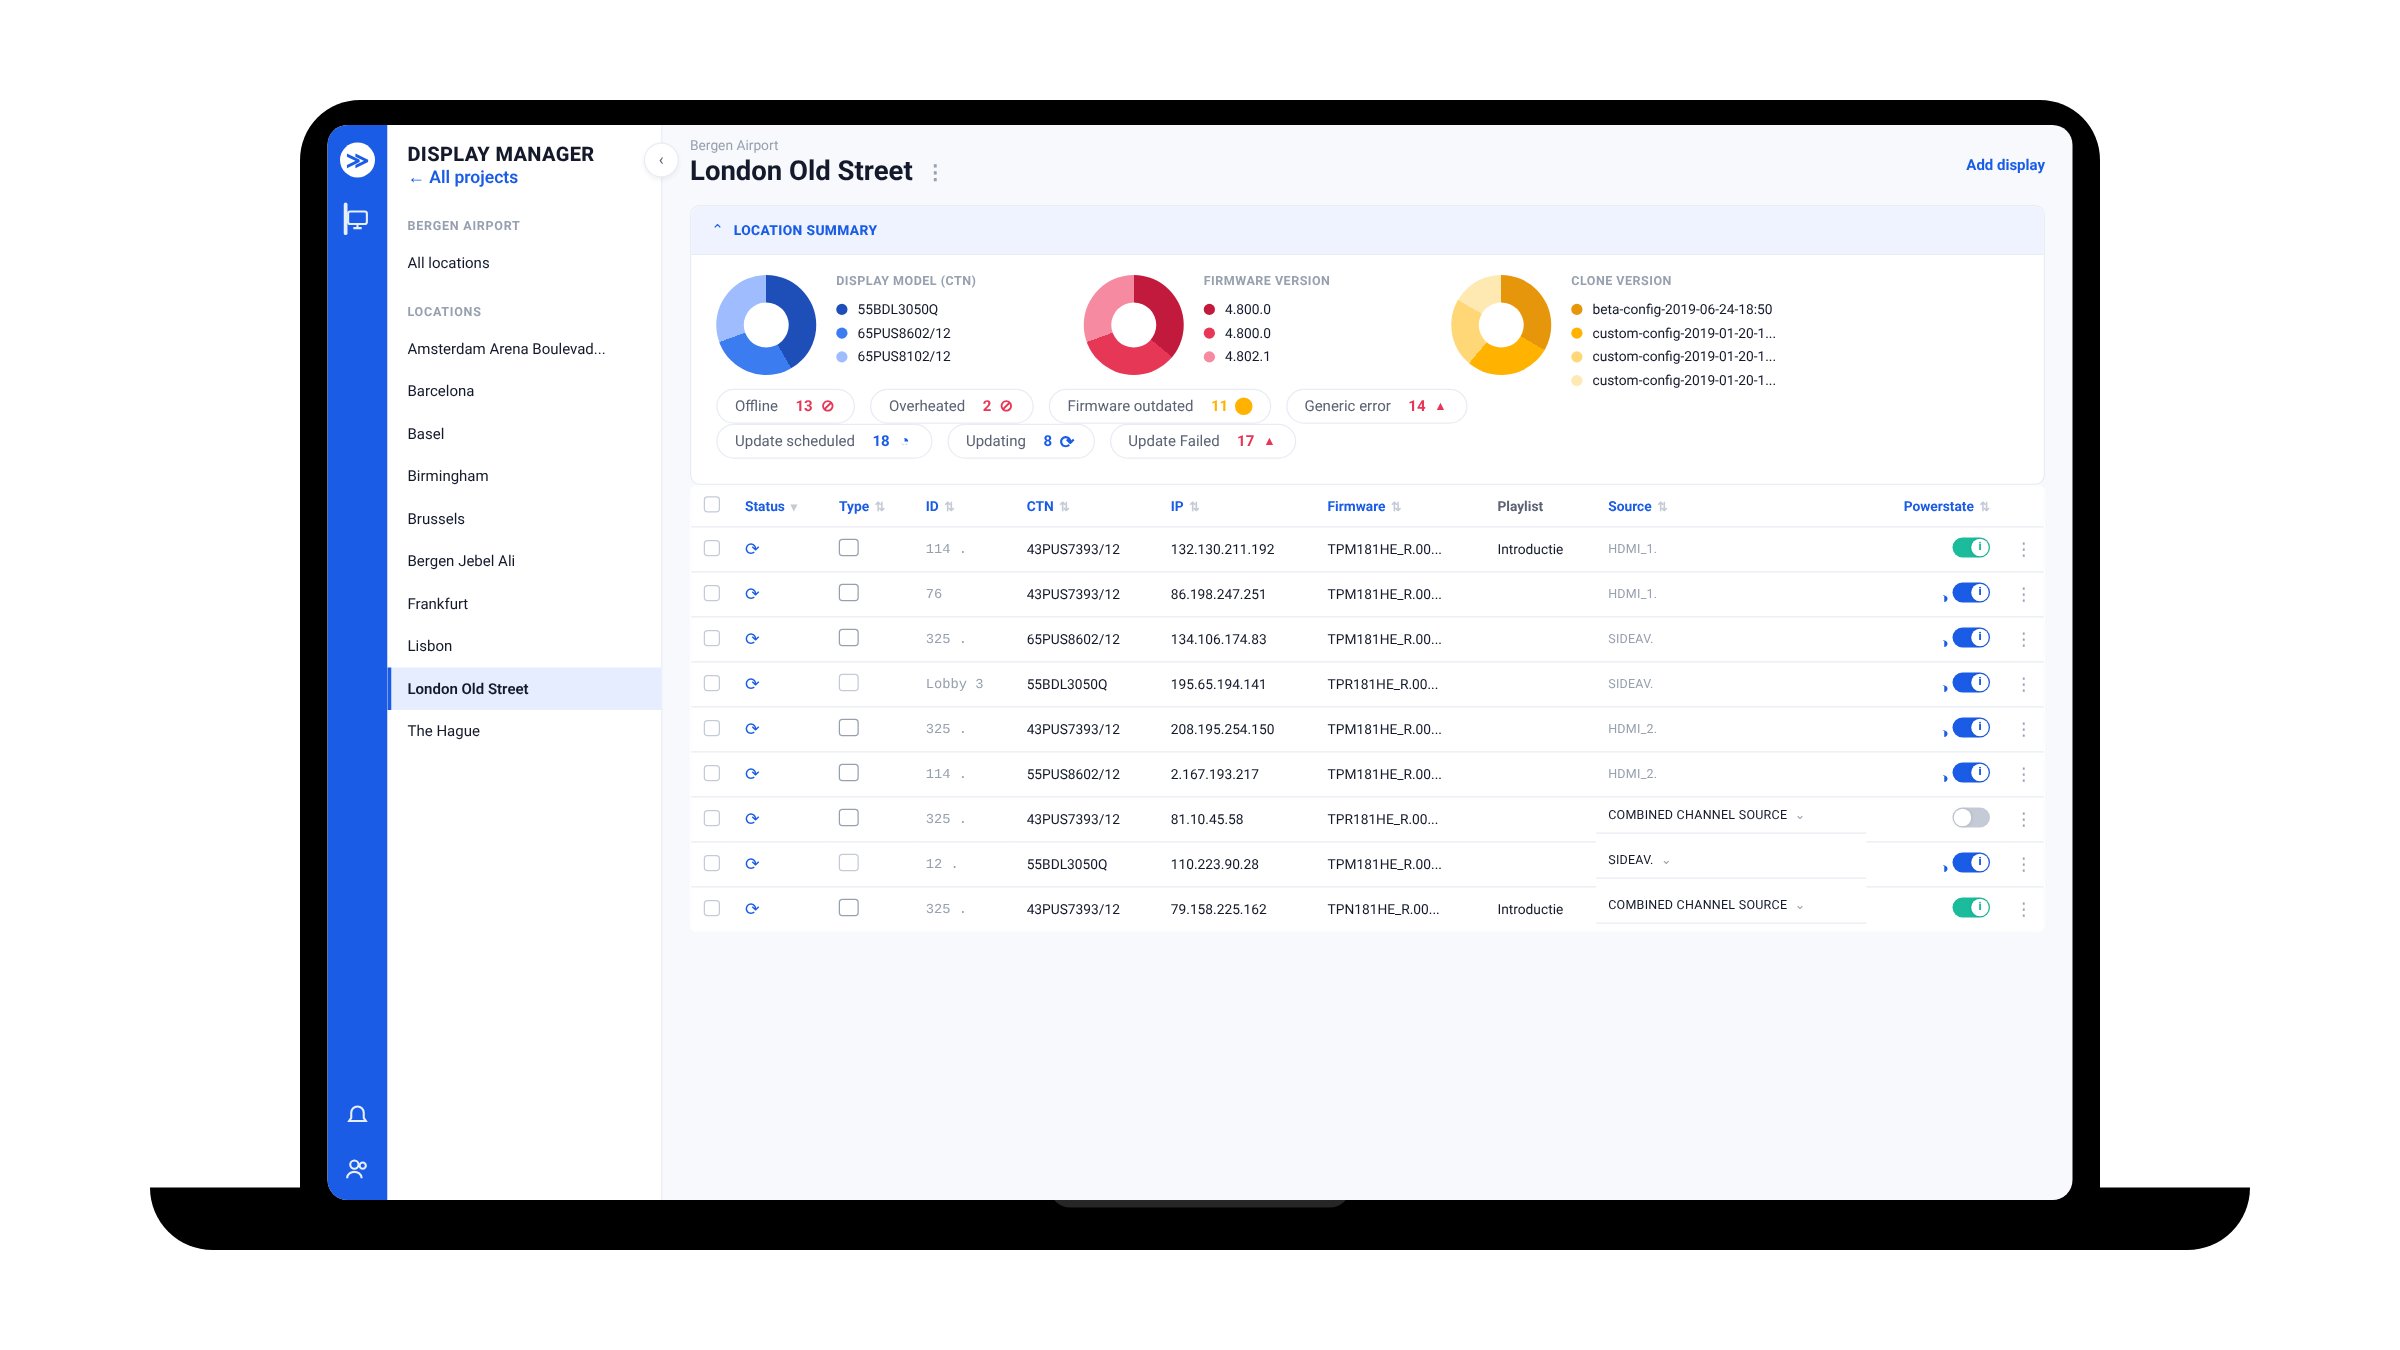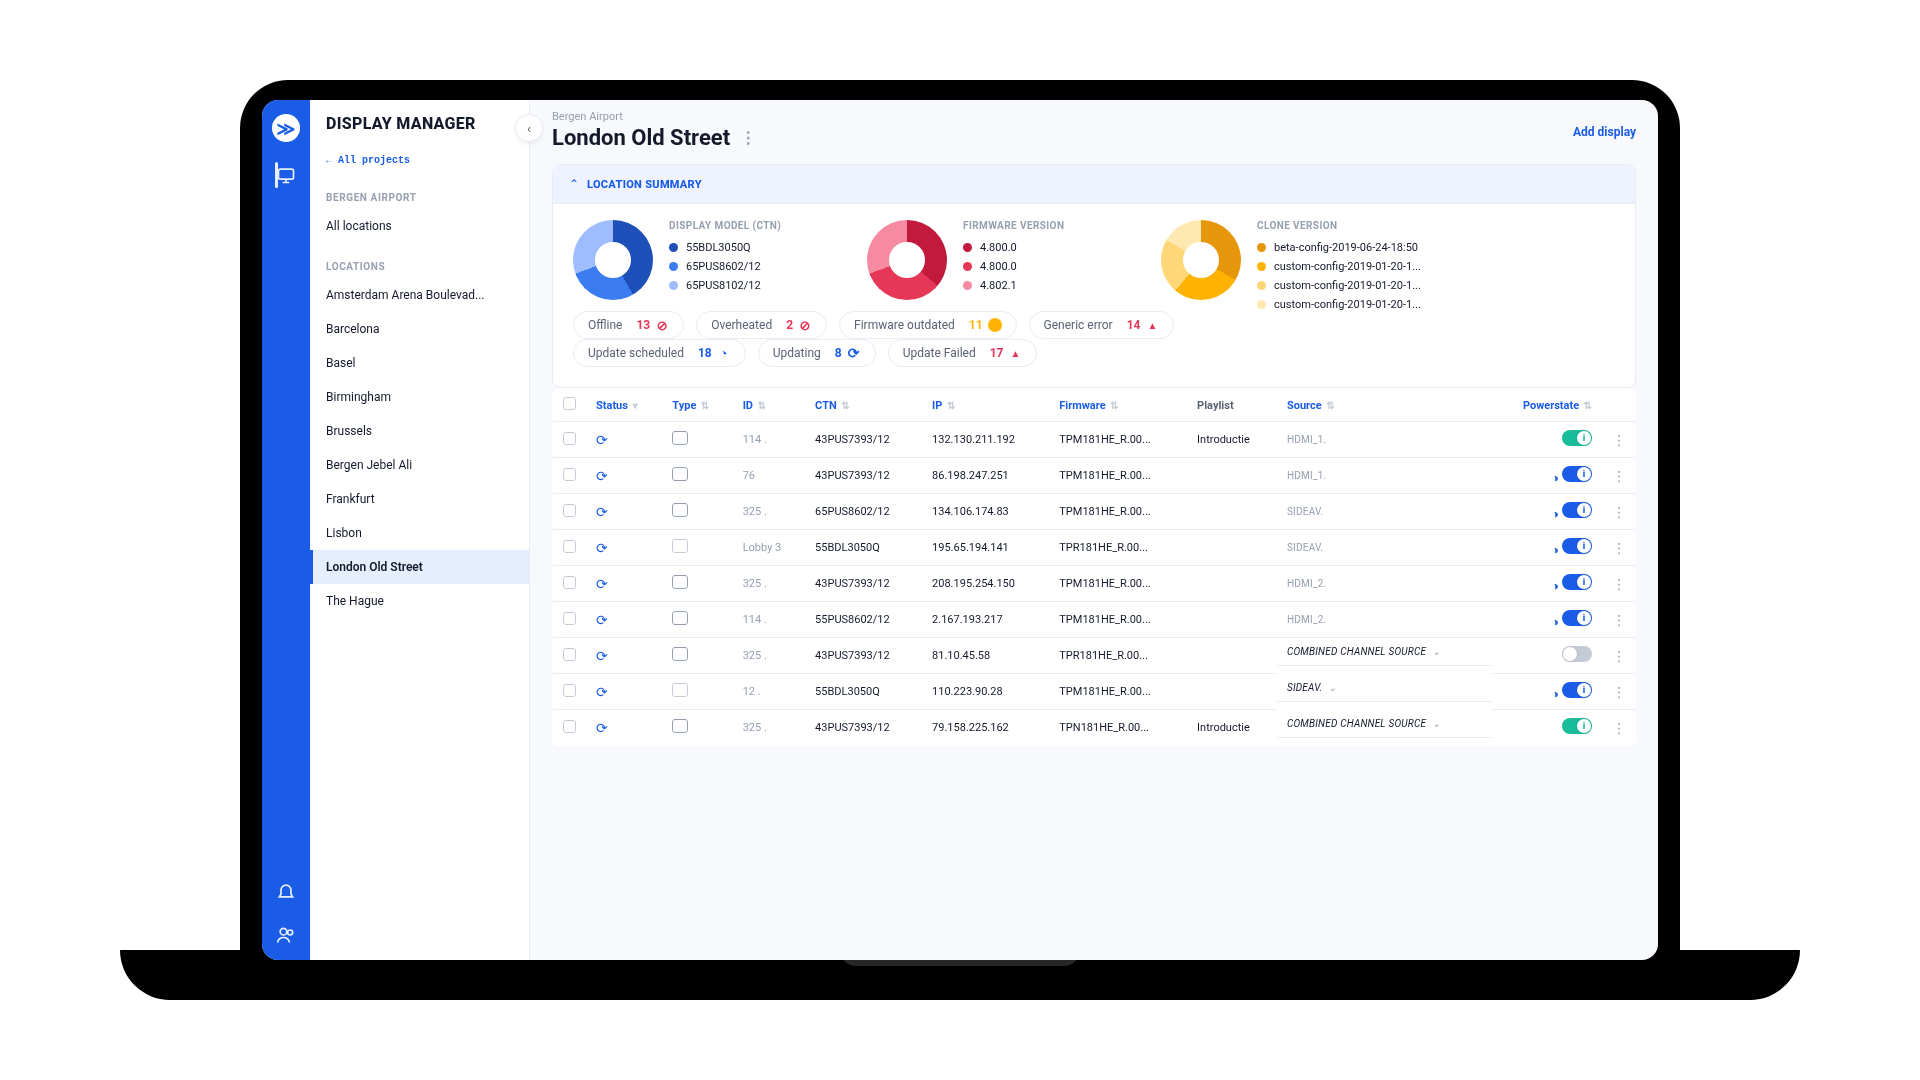--- a/index.html
+++ b/index.html
@@ -34,21 +34,21 @@
   .rail { width:48px; background:var(--blue); display:flex; flex-direction:column; align-items:center; padding:14px 0; gap:22px; position:relative; }
   .rail .logo { width:28px; height:28px; border-radius:50%; background:#fff; color:var(--blue); font-size:18px; font-weight:800; display:flex; align-items:center; justify-content:center; }
   .rail .icon { width:22px; height:22px; opacity:.9; color:#fff; display:flex; align-items:center; justify-content:center; }
   .rail .icon.active::after { content:""; position:absolute; left:0; width:3px; height:26px; background:#fff; border-radius:2px; }
   .rail .spacer { flex:1; }
 
   
   .sidebar { width:220px; background:#fff; border-right:1px solid var(--grey-100); display:flex; flex-direction:column; position:relative; }
   .sidebar-head { padding:14px 16px 8px 16px; }
   .sidebar-title { font-size:16px; font-weight:800; letter-spacing:.3px; color:var(--ink); }
-  .sidebar-back { margin-top:22px; font-size:10px; font-weight:600; color:var(--blue); cursor:pointer;font-family:Liberation Mono, monospace; }
+  .sidebar-back { margin-top:0; font-size:14px; font-weight:600; color:var(--blue); cursor:pointer; }
   .sb-section-label { padding:18px 16px 6px 16px; font-size:10px; font-weight:700; letter-spacing:.6px; color:var(--grey-500); }
   .sb-item { padding:10px 16px; font-size:12px; color:var(--ink); cursor:pointer; white-space:nowrap; overflow:hidden; text-overflow:ellipsis; }
   .sb-item.active { background:var(--blue-10); font-weight:600; border-left:3px solid var(--blue); padding-left:13px; }
   .collapse-knob { position:absolute; right:-14px; top:14px; width:28px; height:28px; border-radius:50%; background:#fff; border:1px solid var(--grey-100); display:flex; align-items:center; justify-content:center; color:var(--grey-700); font-size:13px; box-shadow:0 2px 4px rgba(0,0,0,.06); cursor:pointer; }
 
   
   .main { flex:1; display:flex; flex-direction:column; overflow:hidden; }
   .header { padding:10px 22px 4px 22px; display:flex; align-items:center; }
   .breadcrumb { font-size:11px; color:var(--grey-500); }
   .page-title { font-size:22px; font-weight:700; color:var(--ink); margin-top:2px; display:flex; align-items:center; gap:10px; }
@@ -93,23 +93,23 @@
   .sel-count { font-size:11px; color:var(--grey-500); padding:14px 4px 6px 4px; }
   table { width:100%; border-collapse:collapse; background:#fff; border-radius:6px; overflow:hidden; border:1px solid var(--grey-100); }
   thead th { background:#fff; border-bottom:1px solid var(--grey-100); padding:8px 10px; font-size:11px; font-weight:700; text-align:left; color:var(--grey-700); white-space:nowrap; }
   thead th.link { color:var(--blue); cursor:pointer; }
   thead th .sort { color:var(--grey-300); font-size:10px; margin-left:2px; }
   tbody td { border-bottom:1px solid var(--grey-100); padding:8px 10px; font-size:11px; color:var(--ink); white-space:nowrap; }
   .chk { width:13px; height:13px; border:1.5px solid var(--grey-300); border-radius:3px; display:inline-block; cursor:pointer; }
   .refresh-icn { color:var(--blue); font-size:14px; }
   .type-icn { width:16px; height:14px; border:1.5px solid var(--grey-500); border-radius:3px; display:inline-block; position:relative; }
   .type-icn.alt { border-color:var(--grey-300); }
-  td.muted { color:var(--grey-500); }
+  td.muted { color:var(--grey-500);font-family:Liberation Mono, monospace; }
   td.src { color:var(--grey-500); font-size:10px; letter-spacing:.2px; }
-  td.src.dark { color:var(--ink); display:flex; align-items:flex-end; gap:6px;font-style:italic; }
+  td.src.dark { color:var(--ink); display:flex; align-items:flex-end; gap:6px; }
   .toggle { width:30px; height:16px; border-radius:999px; background:var(--grey-300); position:relative; display:inline-block; cursor:pointer; }
   .toggle::after { content:""; position:absolute; width:14px; height:14px; border-radius:50%; background:#fff; top:1px; left:1px; box-shadow:0 0 3px rgba(0,0,0,.15); color:var(--blue); font-size:9px; font-weight:900; text-align:center; line-height:14px; }
   .toggle.on { background:var(--blue); }
   .toggle.on::after { left:auto; right:1px; content:"i"; }
   .toggle.green { background:var(--green); }
   .toggle.green::after { left:auto; right:1px; content:"i"; color:var(--green); }
   .sched { color:var(--blue); font-size:12px; margin-right:3px; }
   .kebab { color:var(--grey-500); cursor:pointer; font-size:14px; letter-spacing:-1px; }
   .chev-d { color:var(--grey-500); font-size:10px; }
 </style>

